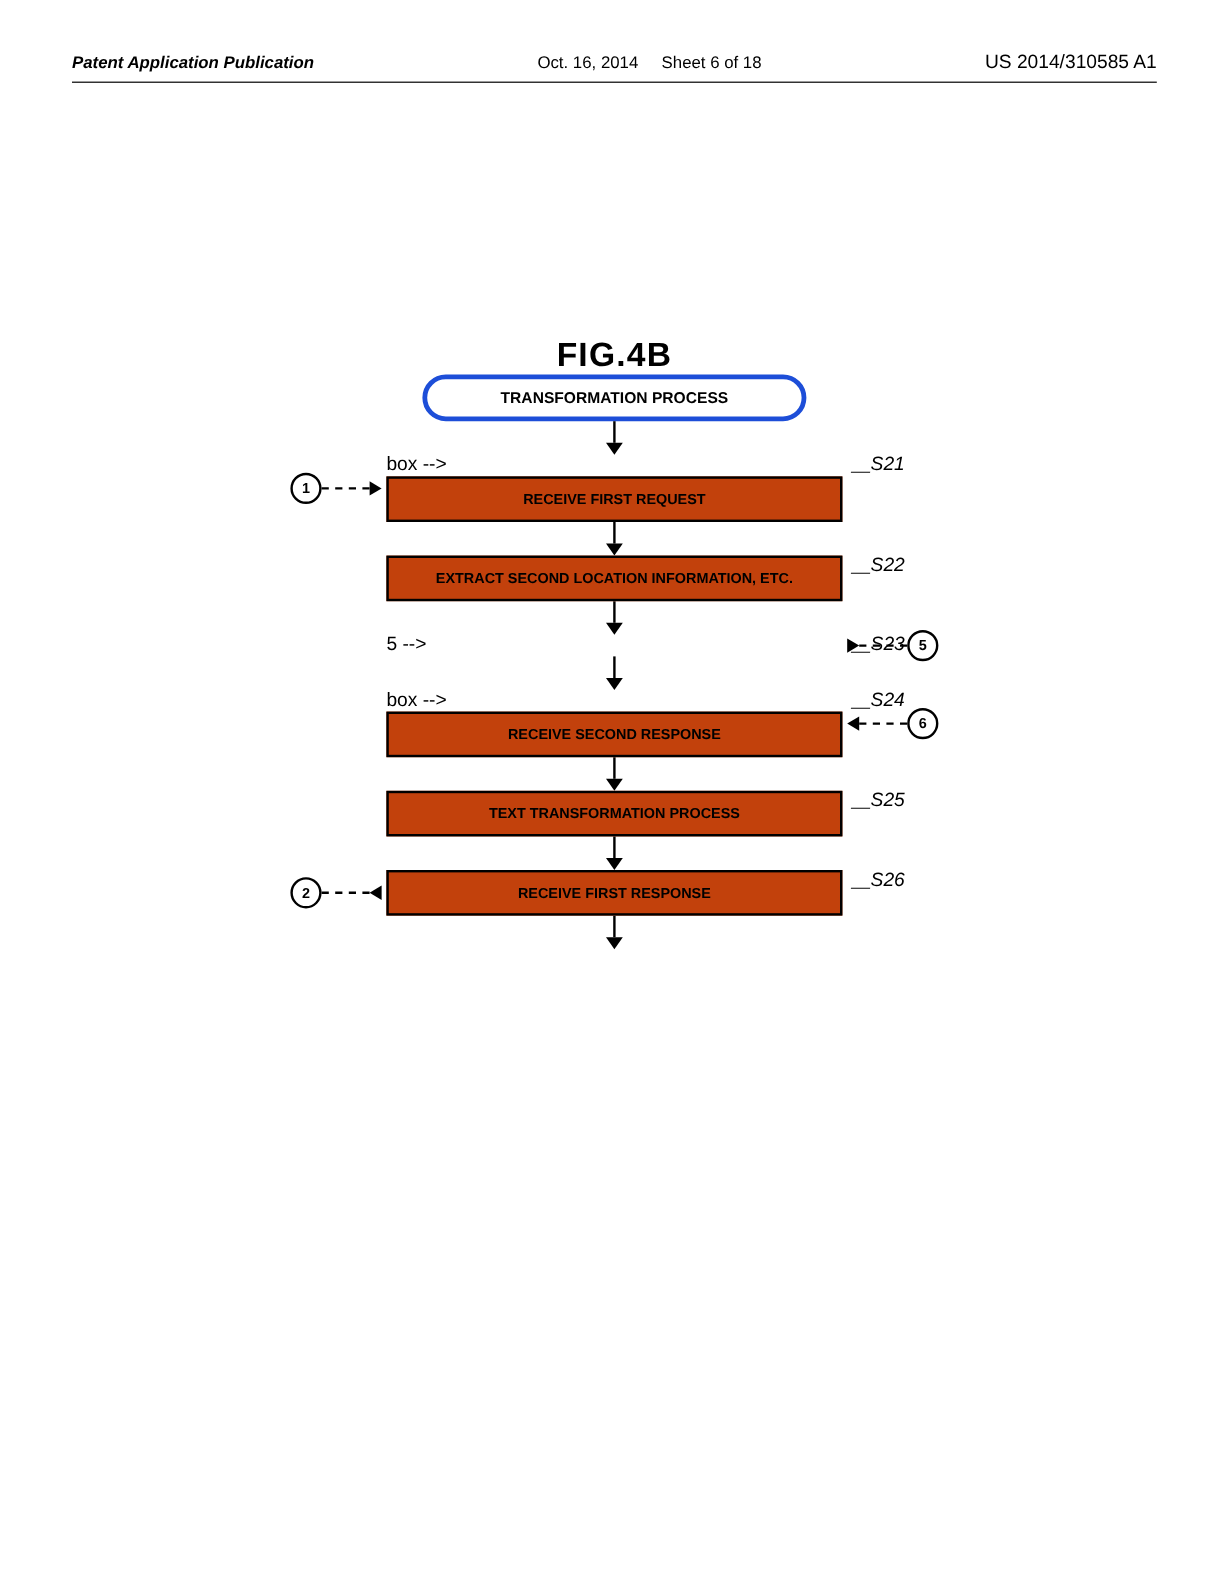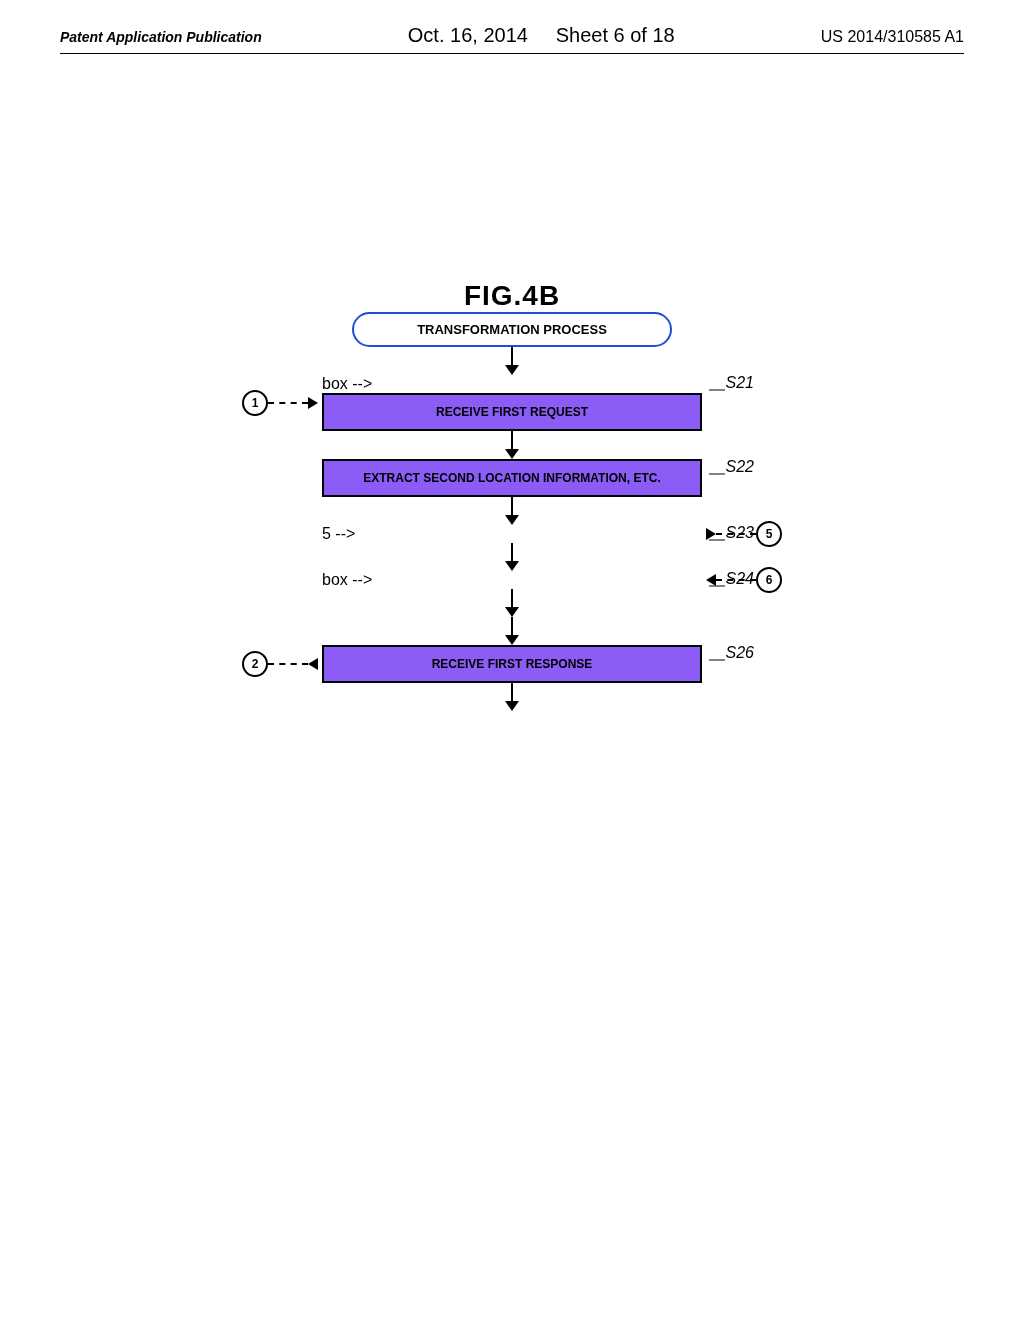--- a/index.html
+++ b/index.html
@@ -9,39 +9,39 @@
       background: #fff;
       font-family: Arial, sans-serif;
       position: relative;
       overflow: hidden;
     }
 
     .page {
       width: 1024px;
       height: 1072px;
       position: relative;
-      padding: 24px 60px;
+      padding: 44px 60px;
     }
 
     
     .header {
       display: flex;
       justify-content: space-between;
       align-items: baseline;
       border-bottom: 1px solid #000;
       padding-bottom: 6px;
       margin-bottom: 10px;
     }
     .header-left {
       font-size: 14px;
       font-weight: bold;
       font-style: italic;
     }
     .header-center {
-      font-size: 20px;
+      font-size: 14px;
     }
     .header-right {
       font-size: 16px;
     }
 
     
     .diagram-container {
       position: absolute;
       top: 280px;
       left: 50%;
@@ -59,41 +59,41 @@
 
     .diagram-header-label {
       text-align: center;
       font-size: 13px;
       text-decoration: underline;
       margin-bottom: 8px;
     }
 
     
     .flow-rounded {
-      border: 2px solid #1d4ed8;
+      border: 4px solid #1d4ed8;
       border-radius: 20px;
       text-align: center;
       padding: 8px 20px;
       font-size: 13px;
       font-weight: bold;
       margin: 0 auto;
       width: 320px;
       background: #fff;
     }
 
     
     .flow-rect {
       border: 2px solid #000;
       text-align: center;
       padding: 10px 20px;
       font-size: 12px;
       font-weight: bold;
       margin: 0 auto;
       width: 380px;
-      background: #8b5cf6;
+      background: #c2410c;
       position: relative;
     }
     .arrow-line-down {
       display: flex;
       flex-direction: column;
       align-items: center;
       height: 28px;
     }
     .arrow-line-down .line {
       width: 2px;
@@ -252,27 +252,32 @@
     </div>
 
     <div class="step-wrapper">
       <span class="label-s">⸏S24</span>
        box --&gt;
       <div class="right-conn">
         <div class="solid-arrow-left"></div>
         <div class="dashed-line"></div>
         <div class="connector-circle">6</div>
       </div>
-    </div>
-
-    <div class="arrow-line-down">
-      <div class="line"></div>
-      <div class="arrowhead"></div>
-    </div>
-
+      <div class="flow-rect">RECEIVE SECOND RESPONSE</div>
+    </div>
+
+    <div class="arrow-line-down">
+      <div class="line"></div>
+      <div class="arrowhead"></div>
+    </div>
+
+    <div class="step-wrapper">
+      <span class="label-s">⸏S25</span>
+      <div class="flow-rect">TEXT TRANSFORMATION PROCESS</div>
+    </div>
 
     <div class="arrow-line-down">
       <div class="line"></div>
       <div class="arrowhead"></div>
     </div>
 
     <div class="step-wrapper">
       <span class="label-s">⸏S26</span>
 
       <div class="left-conn">

